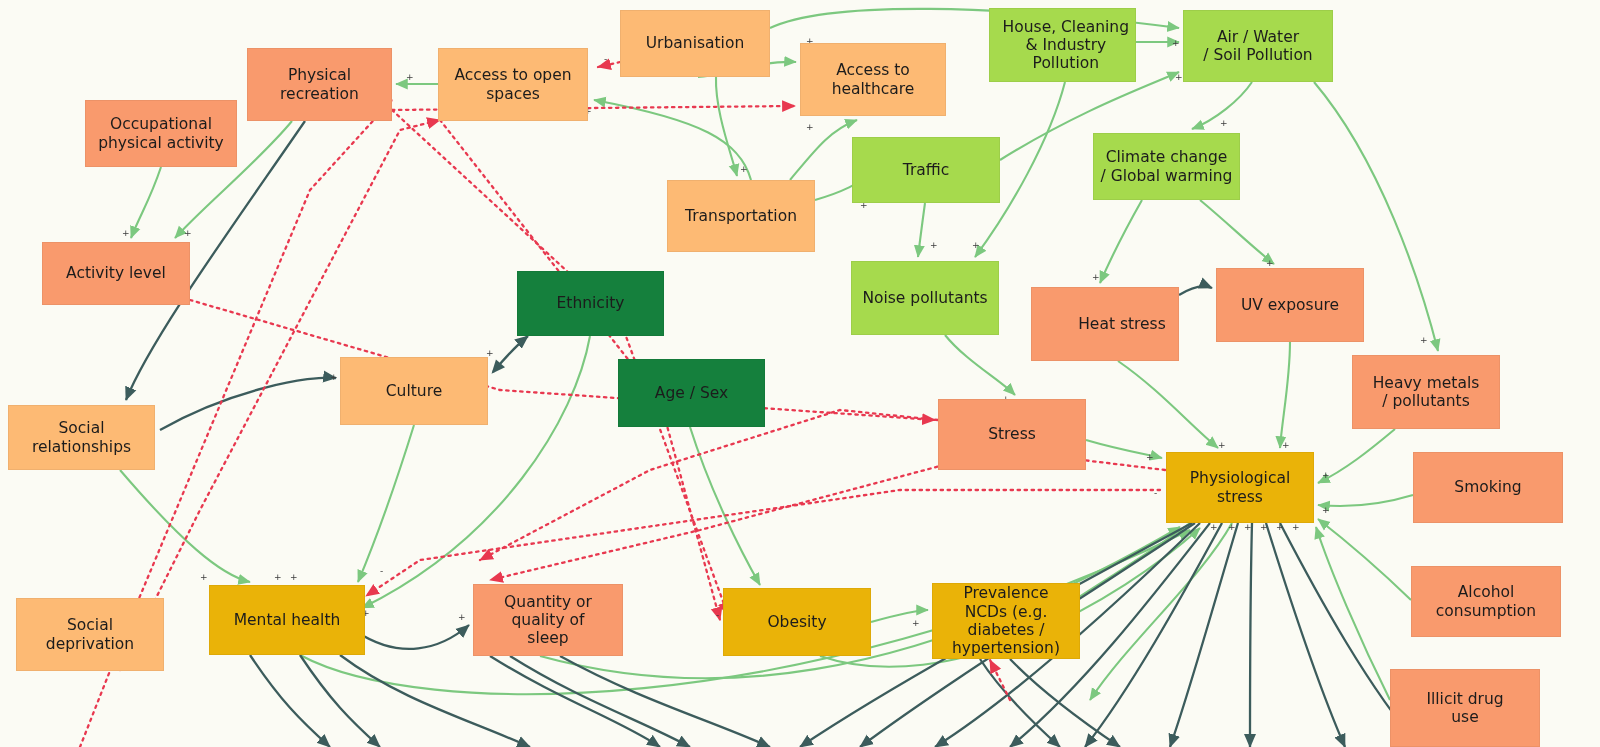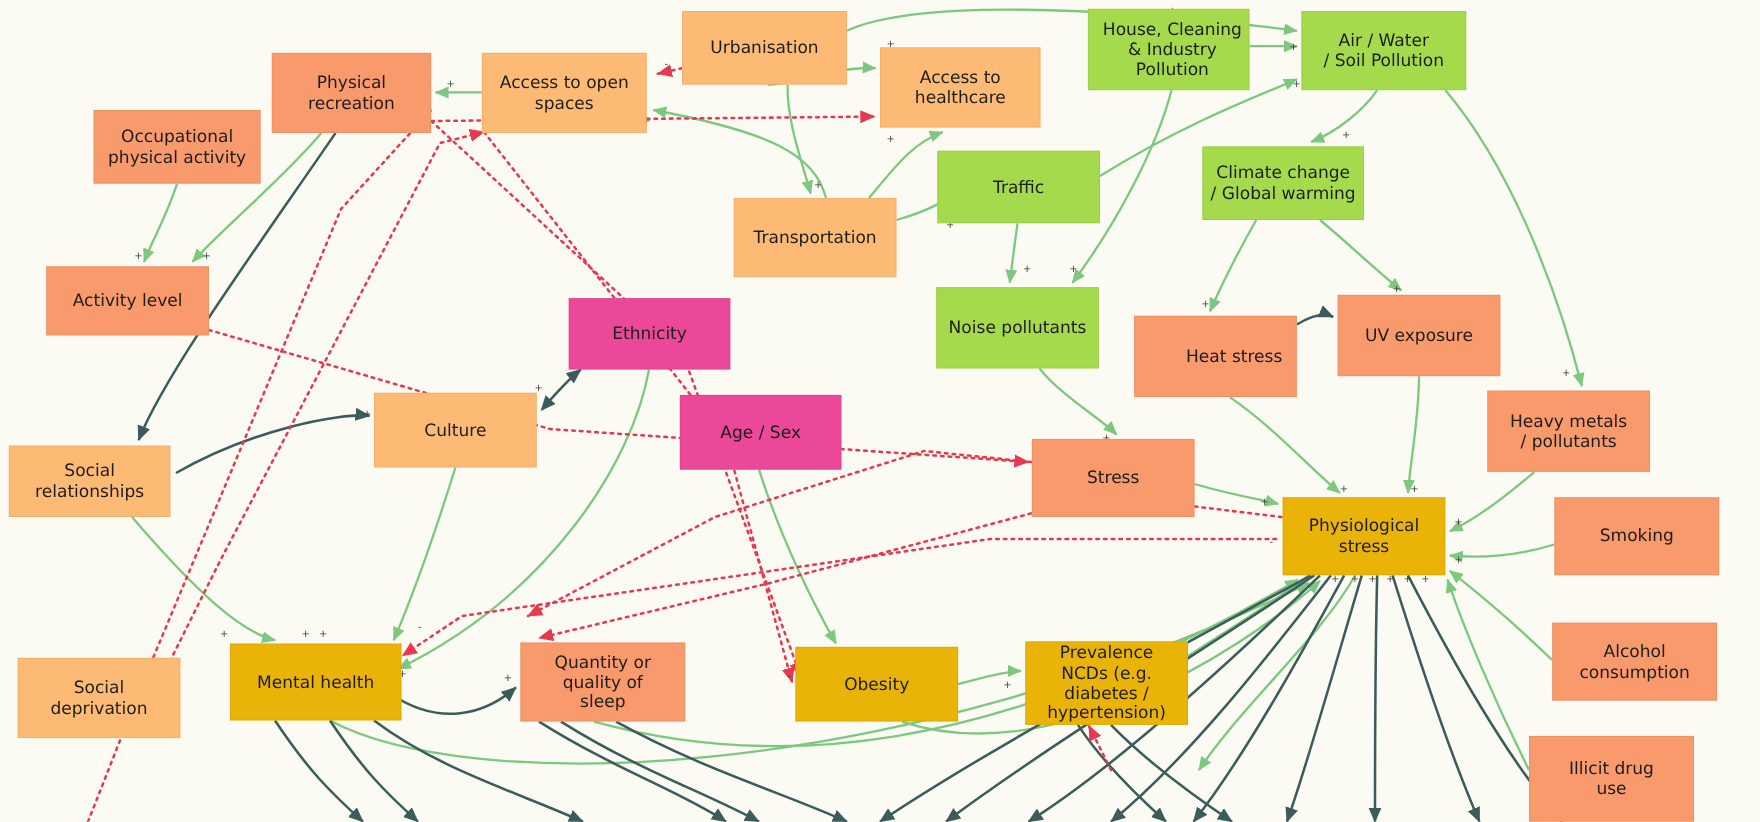--- a/index.html
+++ b/index.html
@@ -30,21 +30,21 @@
     font-size:15.5px;
     line-height:1.18;
     padding:3px 6px;
     white-space:pre-line;
     border:1px solid rgba(0,0,0,0.05);
   }
   .n-orange{background:#f99a6d;}
   .n-teal{background:#fdba74;}
   .n-lime{background:#a6da4d;}
   .n-pink{background:#eab308;}
-  .n-blue{background:#ec4899;}
+  .n-blue{background:#15803d;}
   .sign{
     position:absolute;
     font-size:9px;
     color:#3b3b3b;
     font-family:"DejaVu Sans", sans-serif;
     pointer-events:none;
     user-select:none;
   }
 </style>
 </head>

